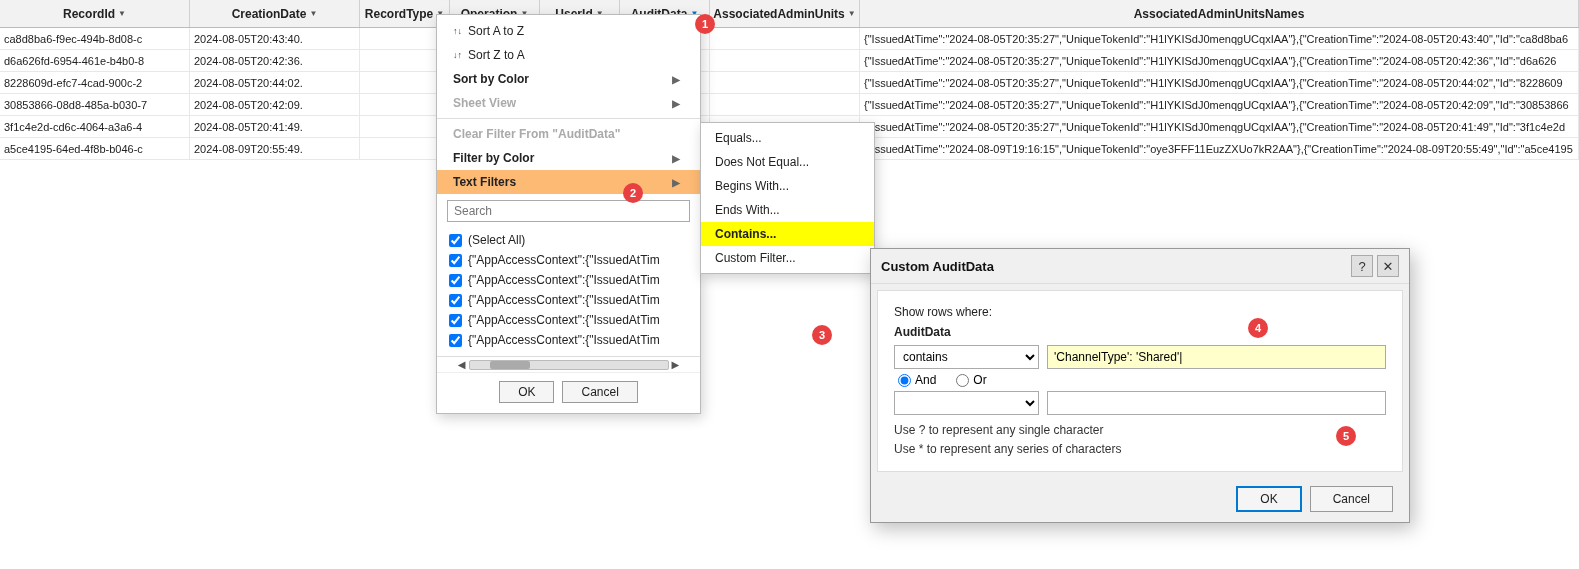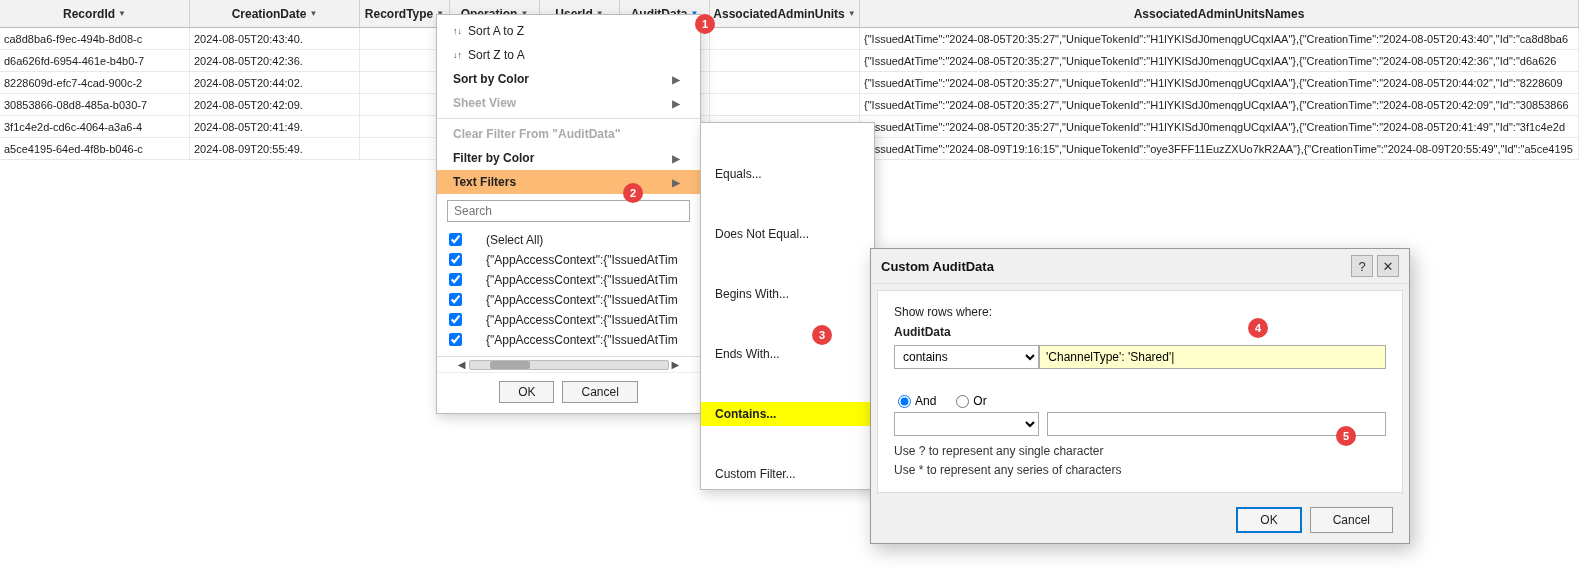--- a/index.html
+++ b/index.html
@@ -53,21 +53,21 @@
     .menu-sort { display: flex; align-items: center; gap: 6px; padding: 5px 20px 5px 16px; cursor: pointer; color: #222; font-size: 12px; }
     .menu-sort .sort-icon { display: inline-flex; flex-direction: column; font-size: 9px; line-height: 1; color: #444; }
     .menu-divider { height: 1px; background: #ddd; margin: 3px 0; }
 
     
     .search-box-wrapper { padding: 6px 10px; }
     .search-box { width: 100%; border: 1px solid #aaa; padding: 3px 6px; font-size: 12px; outline: none; }
 
     
     .checkbox-list { padding: 2px 0; max-height: 130px; overflow-y: auto; }
-    .checkbox-item { display: flex; align-items: flex-start; gap: 24px; padding: 3px 12px; font-size: 11px; color: #222; }
+    .checkbox-item { display: flex; align-items: flex-end; gap: 6px; padding: 3px 12px; font-size: 11px; color: #222; }
     .checkbox-item input[type=checkbox] { margin: 0; }
 
     
     .hscroll-area { display: flex; align-items: center; justify-content: center; height: 16px; border-top: 1px solid #ddd; margin: 4px 0 0; }
     .hscroll-track { width: 200px; height: 10px; background: #e0e0e0; border: 1px solid #bbb; border-radius: 2px; position: relative; display: flex; align-items: center; }
     .hscroll-thumb { width: 40px; height: 8px; background: #aaa; border-radius: 2px; margin-left: 20px; }
     .hscroll-arrow { font-size: 10px; color: #555; padding: 0 3px; cursor: pointer; }
 
     
     .ok-cancel-row { display: flex; justify-content: center; gap: 8px; padding: 8px 0 6px; border-top: 1px solid #eee; }
@@ -84,21 +84,21 @@
       width: 175px;
       background: #fff;
       border: 1px solid #bbb;
       box-shadow: 2px 4px 12px rgba(0,0,0,0.18);
       z-index: 101;
       padding: 3px 0;
     }
     .submenu-item {
       padding: 5px 14px;
       cursor: pointer; color: #222; font-size: 12px;
-      display: flex; align-items: center; margin-top: 36px;
+      display: flex; align-items: center;
     }
     .submenu-item.highlighted { background: #ffff00; font-weight: 600; }
 
     
     .dialog {
       position: absolute;
       top: 248px;
       left: 870px;
       width: 540px;
       background: #f0f0f0;
@@ -111,21 +111,21 @@
       background: #f0f0f0;
       padding: 6px 10px;
       border-bottom: 1px solid #ddd;
     }
     .dialog-title { font-size: 13px; font-weight: 600; color: #111; }
     .dialog-controls { display: flex; gap: 4px; }
     .dialog-btn { width: 22px; height: 22px; background: #e0e0e0; border: 1px solid #aaa; cursor: pointer; display: flex; align-items: center; justify-content: center; font-size: 13px; color: #333; }
     .dialog-body { padding: 14px 16px 12px; background: #fff; margin: 6px; border: 1px solid #ddd; }
     .dialog-show-rows { font-size: 12px; color: #222; margin-bottom: 6px; }
     .dialog-col-label { font-size: 12px; font-weight: 600; color: #222; margin-bottom: 6px; }
-    .dialog-row1 { display: flex; align-items: center; margin-bottom: 25px; justify-content: flex-end; }
+    .dialog-row1 { display: flex; align-items: center; gap: 8px; margin-bottom: 4px; justify-content: flex-end; }
     .dialog-select { border: 1px solid #aaa; padding: 2px 4px; font-size: 12px; background: #fff; height: 24px; width: 145px; }
     .dialog-input { border: 1px solid #aaa; padding: 2px 6px; font-size: 12px; height: 24px; flex: 1; background: #ffffcc; }
     .dialog-radio-row { display: flex; align-items: flex-start; gap: 20px; margin-bottom: 4px; padding-left: 4px; }
     .dialog-radio-item { display: flex; align-items: center; gap: 4px; font-size: 12px; }
     .dialog-row2 { display: flex; align-items: center; gap: 8px; }
     .dialog-hint { font-size: 11px; color: #333; margin-top: 6px; line-height: 1.6; }
     .dialog-footer { display: flex; justify-content: flex-end; gap: 8px; padding: 8px 16px 10px; }
     .btn-dialog {
       padding: 4px 22px; border: 1px solid #999; background: #f5f5f5;
       cursor: pointer; font-size: 12px; color: #222;
@@ -184,21 +184,21 @@
       <div class="grid-cell col-record">ca8d8ba6-f9ec-494b-8d08-c</div>
       <div class="grid-cell col-creation">2024-08-05T20:43:40.</div>
       <div class="grid-cell col-type"></div>
       <div class="grid-cell col-operation">25 Channel</div>
       <div class="grid-cell col-userid"></div>
       <div class="grid-cell col-audit"></div>
       <div class="grid-cell col-assocadmin"></div>
       <div class="grid-cell col-assocnames">{"IssuedAtTime":"2024-08-05T20:35:27","UniqueTokenId":"H1lYKISdJ0menqgUCqxIAA"},{"CreationTime":"2024-08-05T20:43:40","Id":"ca8d8ba6</div>
     </div>
     <div class="grid-row">
-      <div class="grid-cell col-record">d6a626fd-6954-461e-b4b0-7</div>
+      <div class="grid-cell col-record">d6a626fd-6954-461e-b4b0-8</div>
       <div class="grid-cell col-creation">2024-08-05T20:42:36.</div>
       <div class="grid-cell col-type"></div>
       <div class="grid-cell col-operation">25 Channel</div>
       <div class="grid-cell col-userid"></div>
       <div class="grid-cell col-audit"></div>
       <div class="grid-cell col-assocadmin"></div>
       <div class="grid-cell col-assocnames">{"IssuedAtTime":"2024-08-05T20:35:27","UniqueTokenId":"H1lYKISdJ0menqgUCqxIAA"},{"CreationTime":"2024-08-05T20:42:36","Id":"d6a626</div>
     </div>
     <div class="grid-row">
       <div class="grid-cell col-record">8228609d-efc7-4cad-900c-2</div>

